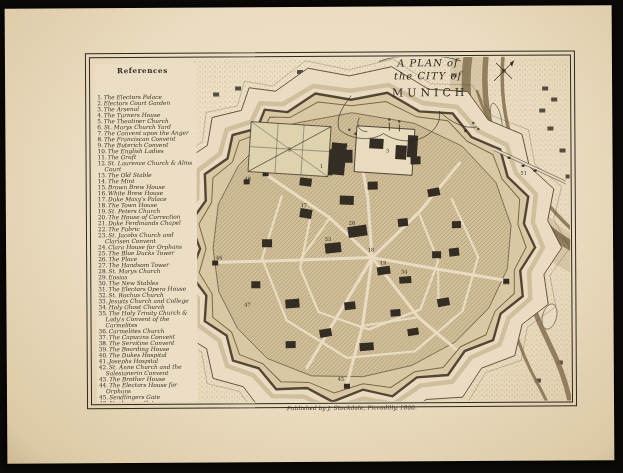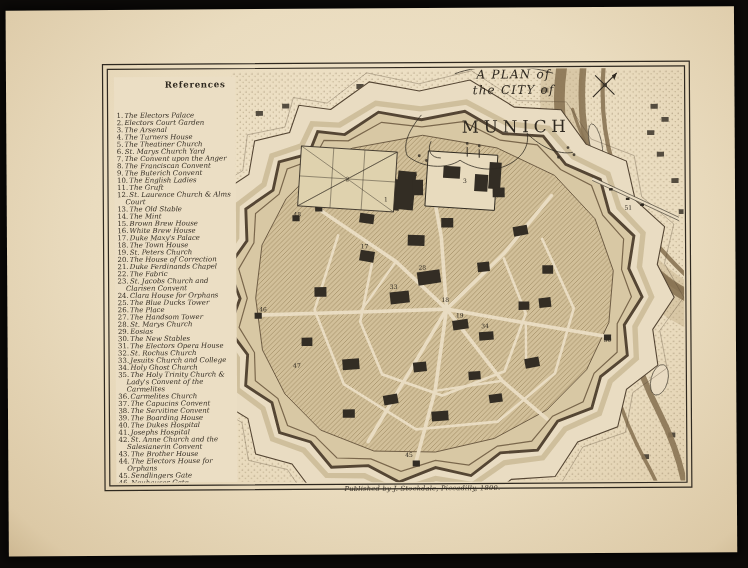--- a/index.html
+++ b/index.html
@@ -19,37 +19,37 @@
     box-sizing:border-box;border:1.6px solid #2f2920;
     outline:1px solid #2f2920;outline-offset:3px;
     z-index:4;pointer-events:none;
   }
   #map-svg{position:absolute;left:86px;top:51px;width:478px;height:344px;z-index:1;}
   .refs{
     position:absolute;left:90px;top:56px;width:101px;height:338px;z-index:2;
     background:#ebdec4;color:#2f2920;overflow:hidden;padding-left:2px;box-sizing:border-box;
   }
   .refs-title{
-    font-size:7.2px;letter-spacing:.6px;text-align:right;margin:2px 8px 19px 0;
+    font-size:7.2px;letter-spacing:.6px;text-align:center;margin:2px 8px 19px 0;
     font-weight:bold;
   }
   #ref-list{list-style:none;margin:0;padding:0;}
   #ref-list li{
     font-size:5.8px;line-height:6.0px;white-space:normal;
     padding-left:7px;text-indent:-7px;color:#352e24;
   }
   #ref-list .rn{font-style:normal;margin-right:1px;}
   #ref-list .rl{font-style:italic;}
   .cartouche-title{
     position:absolute;left:362px;top:51px;width:122px;z-index:3;text-align:center;
     color:#2f2920;pointer-events:none;
   }
   .t1{font-style:italic;font-size:10px;letter-spacing:1px;}
   .t2{font-style:italic;font-size:10px;letter-spacing:1px;margin-top:2px;}
-  .t3{font-size:14px;letter-spacing:4px;margin-top:17px;padding-left:4px;}
+  .t3{font-size:11px;letter-spacing:4px;margin-top:5px;padding-left:4px;}
   .imprint{
     position:absolute;left:280px;top:398px;z-index:3;
     font-size:5.6px;font-style:italic;color:#3a332a;letter-spacing:.2px;
   }
 </style>
 </head>
 <body>
 
 <div class="paper">
 

